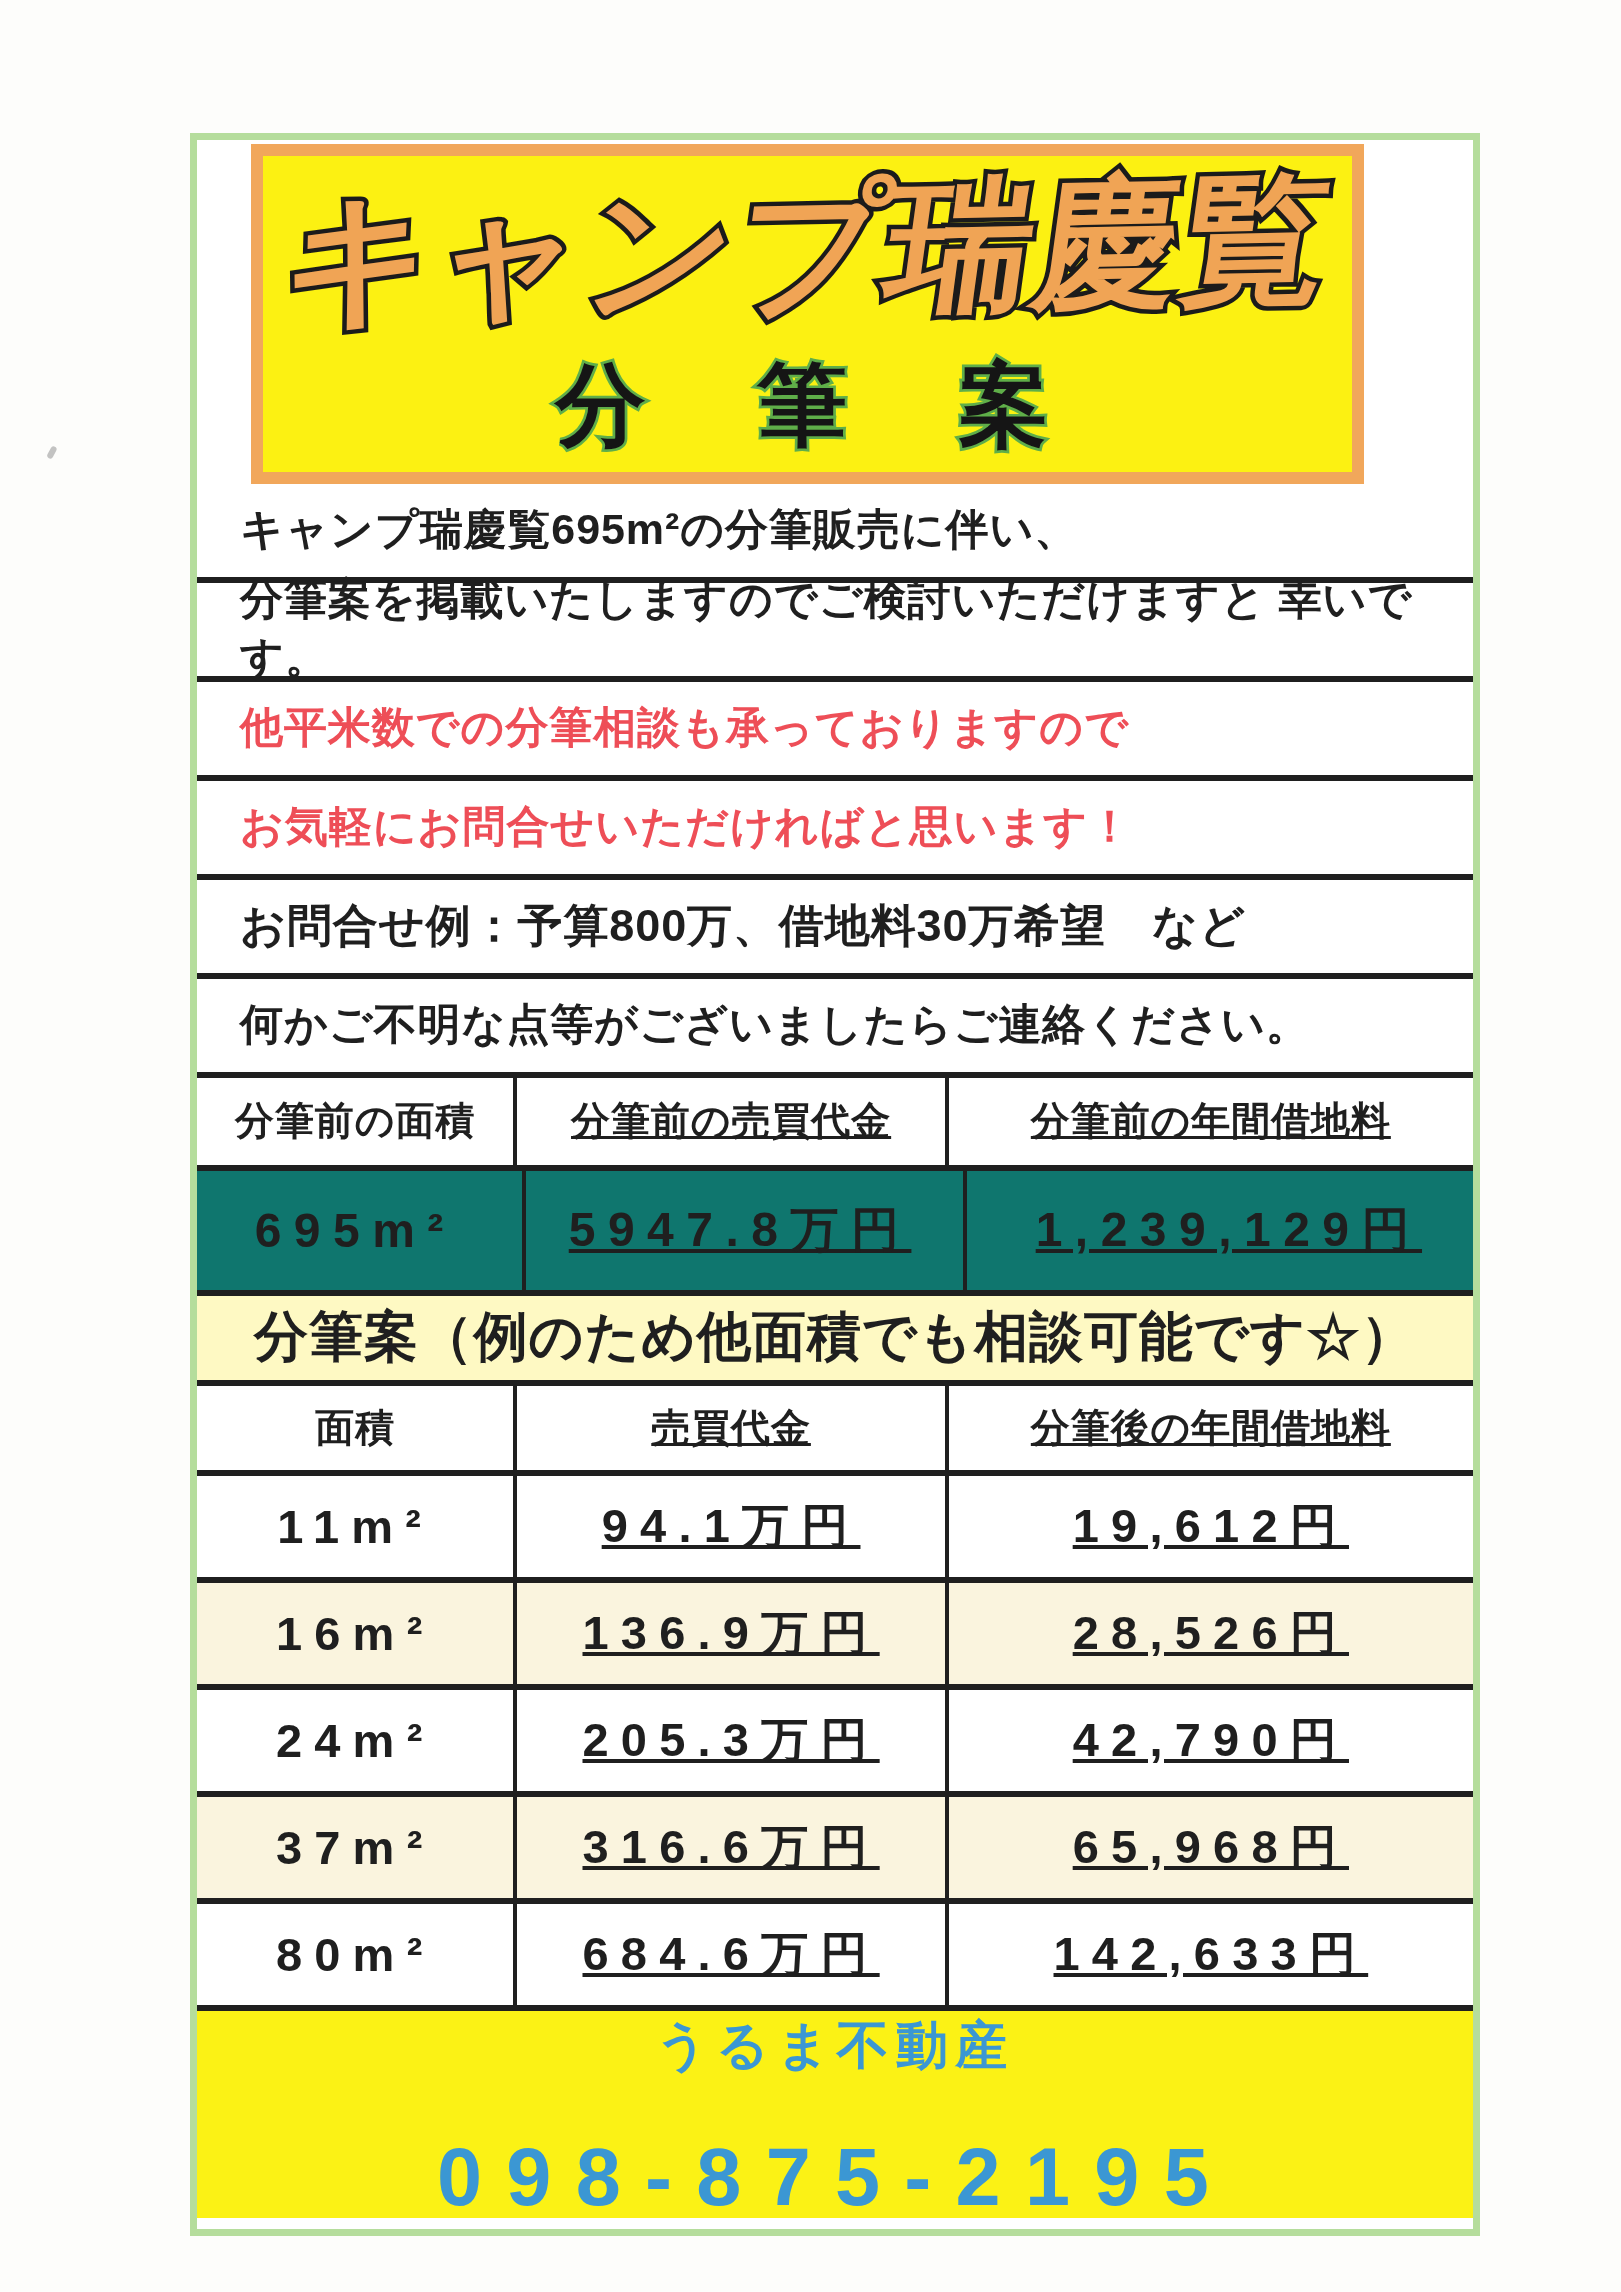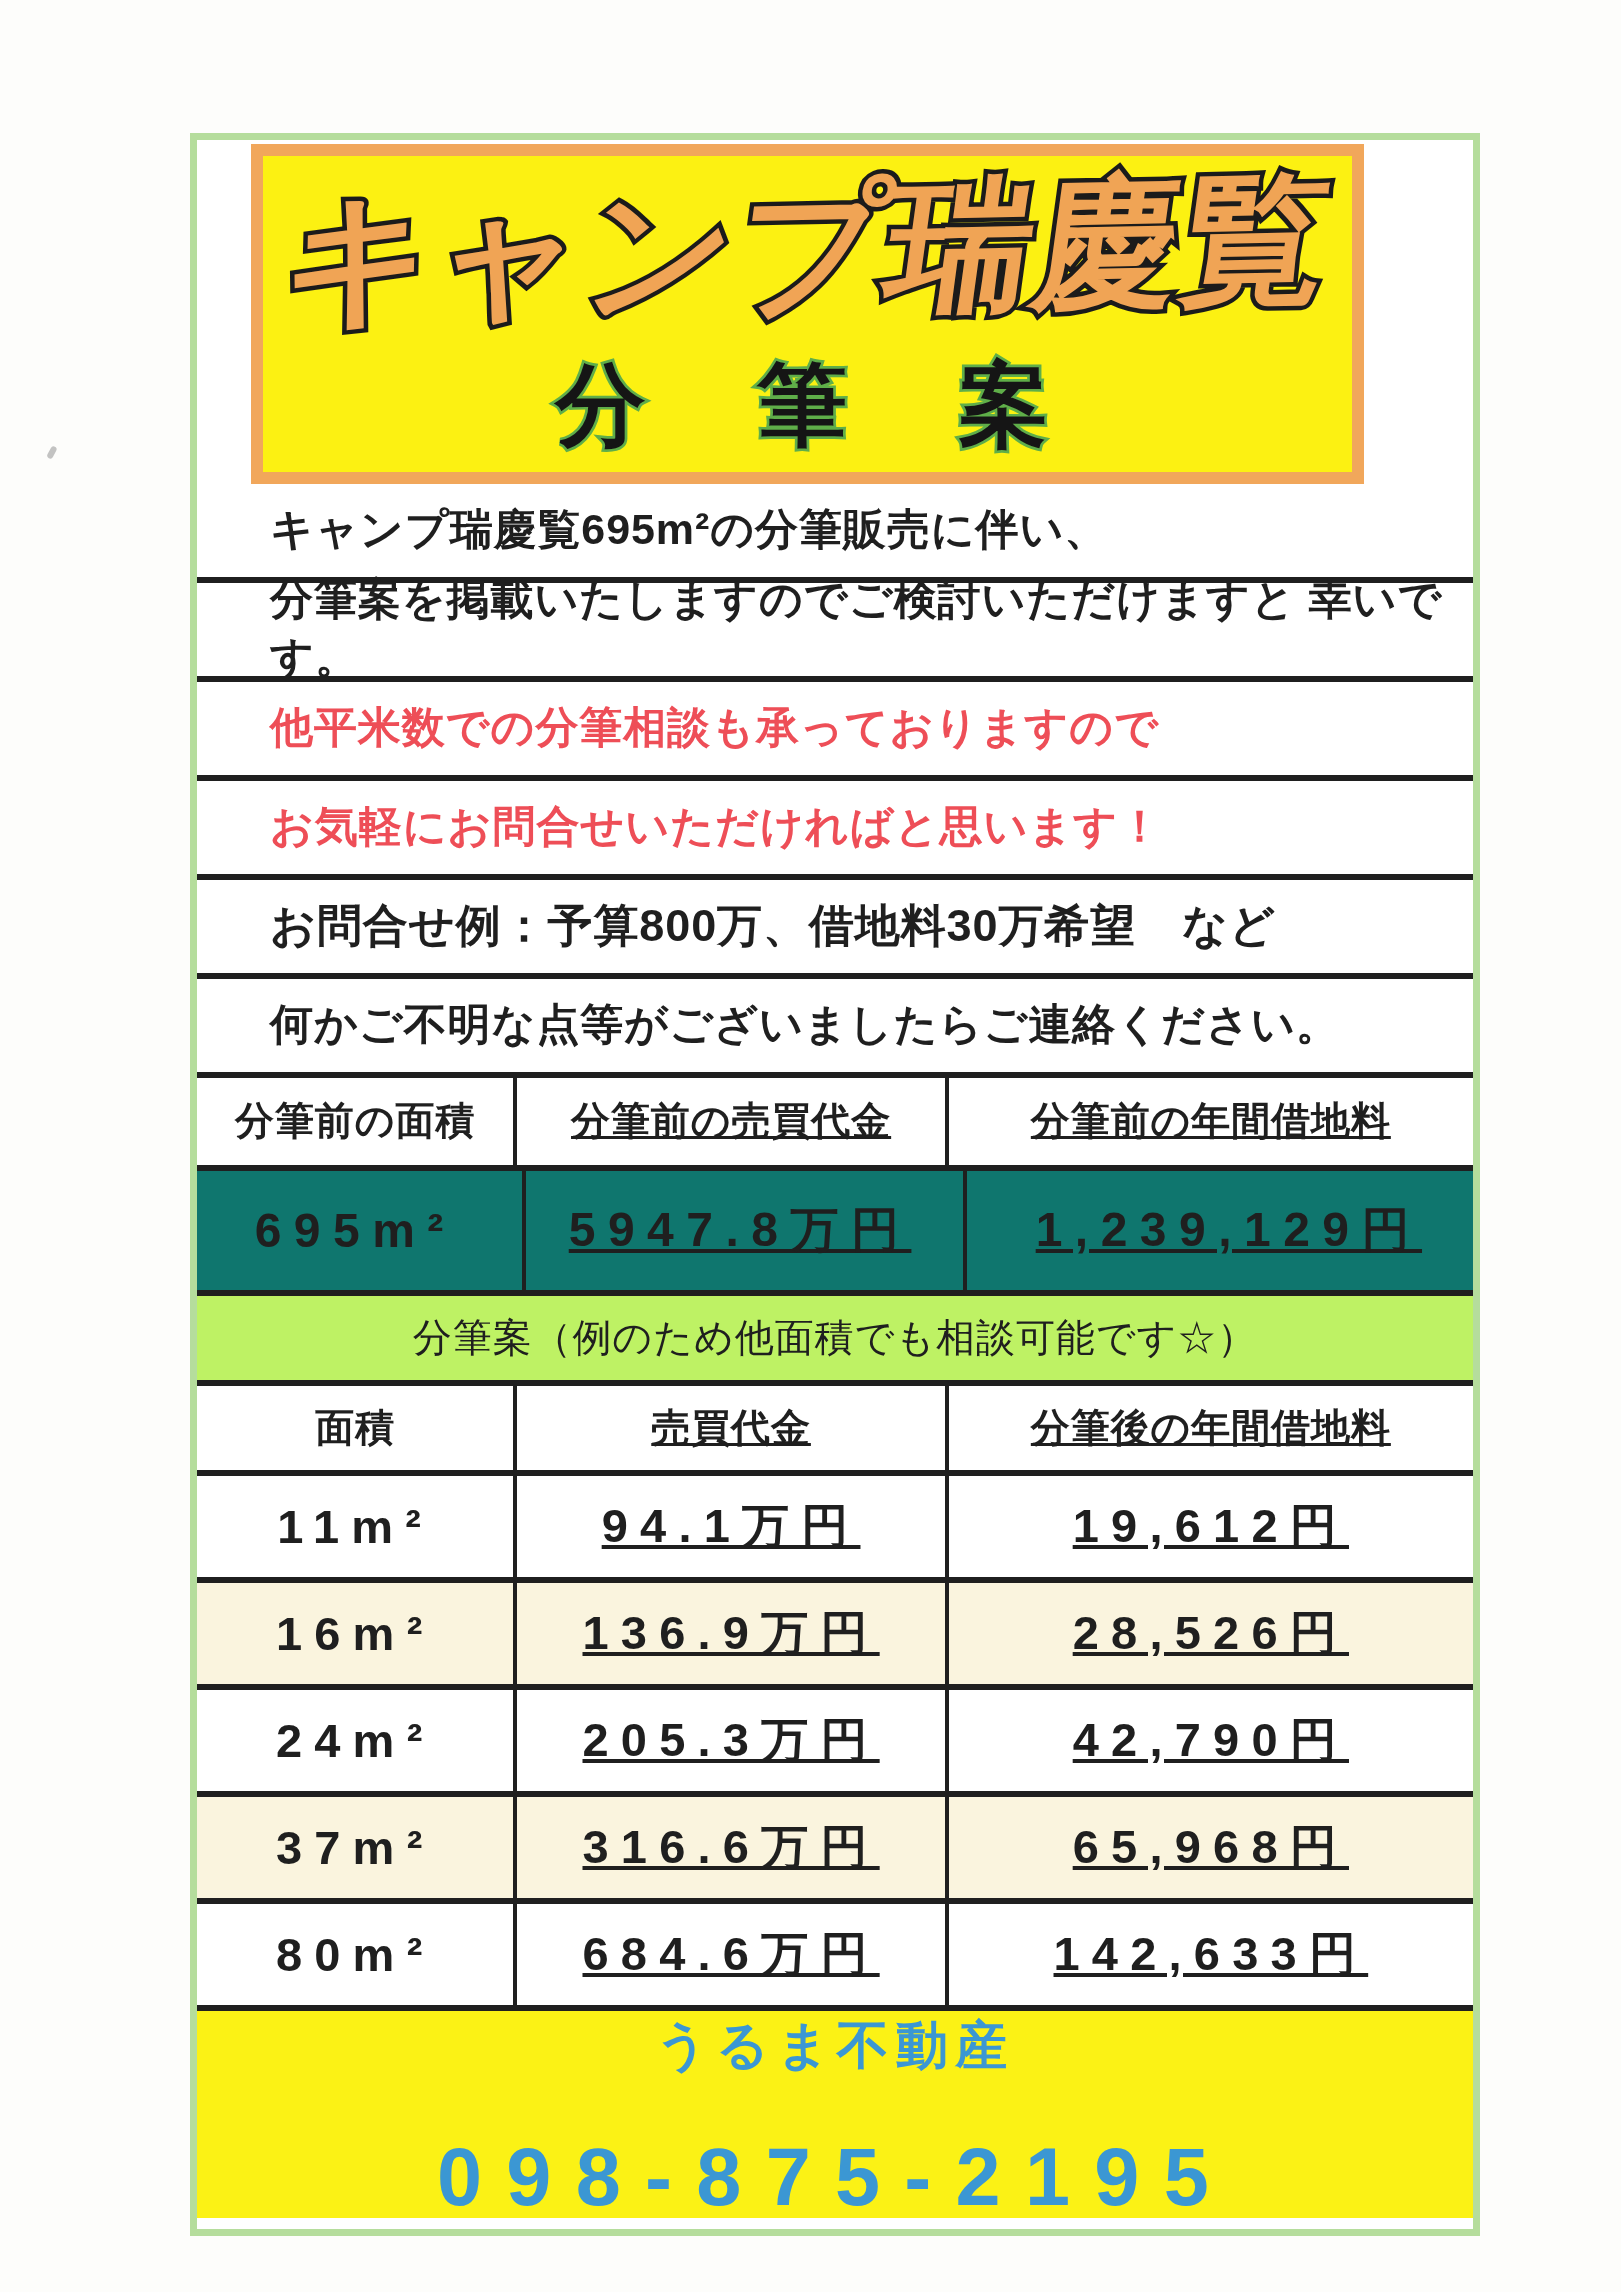--- a/index.html
+++ b/index.html
@@ -49,21 +49,21 @@
     paint-order: stroke fill;
     letter-spacing: 0.12em;
   }
 
   
   .row {
     box-sizing: border-box;
     height: 99px;
     border-bottom: 6.3px solid #1f1f1f;
     display: flex; align-items: center;
-    padding-left: 73px;
+    padding-left: 43px;
     font-weight: 700; font-size: 43px; letter-spacing: 0.9px;
     background: #ffffff;
   }
   .row.red   { color: #ee4e57; }
   .row.small { font-size: 45px; }
 
   
   .thead, .trow {
     box-sizing: border-box;
     display: grid;
@@ -83,22 +83,22 @@
   .trow .c { font-size: 47px; letter-spacing: 0.26em; }
   .trow.tall .c { font-size: 48px; }
   .green { background: #0f766e; gap: 9px; }
   .cream { background: #faf4de; }
 
   .caption {
     box-sizing: border-box;
     height: 90px;
     border-bottom: 6.3px solid #1f1f1f;
     display: flex; align-items: center; justify-content: center;
-    font-weight: 400; font-size: 39px; letter-spacing: 0.9px;
-    background: #bef264;
+    font-weight: 700; font-size: 54px; letter-spacing: 0.9px;
+    background: #fef9c3;
   }
   .thead.h2 { height: 90px; }
 
   
   .footer {
     box-sizing: border-box;
     height: 207px;
     background: #fbf215;
     display: flex; flex-direction: column; align-items: center; justify-content: space-between;
     gap: 23px;

